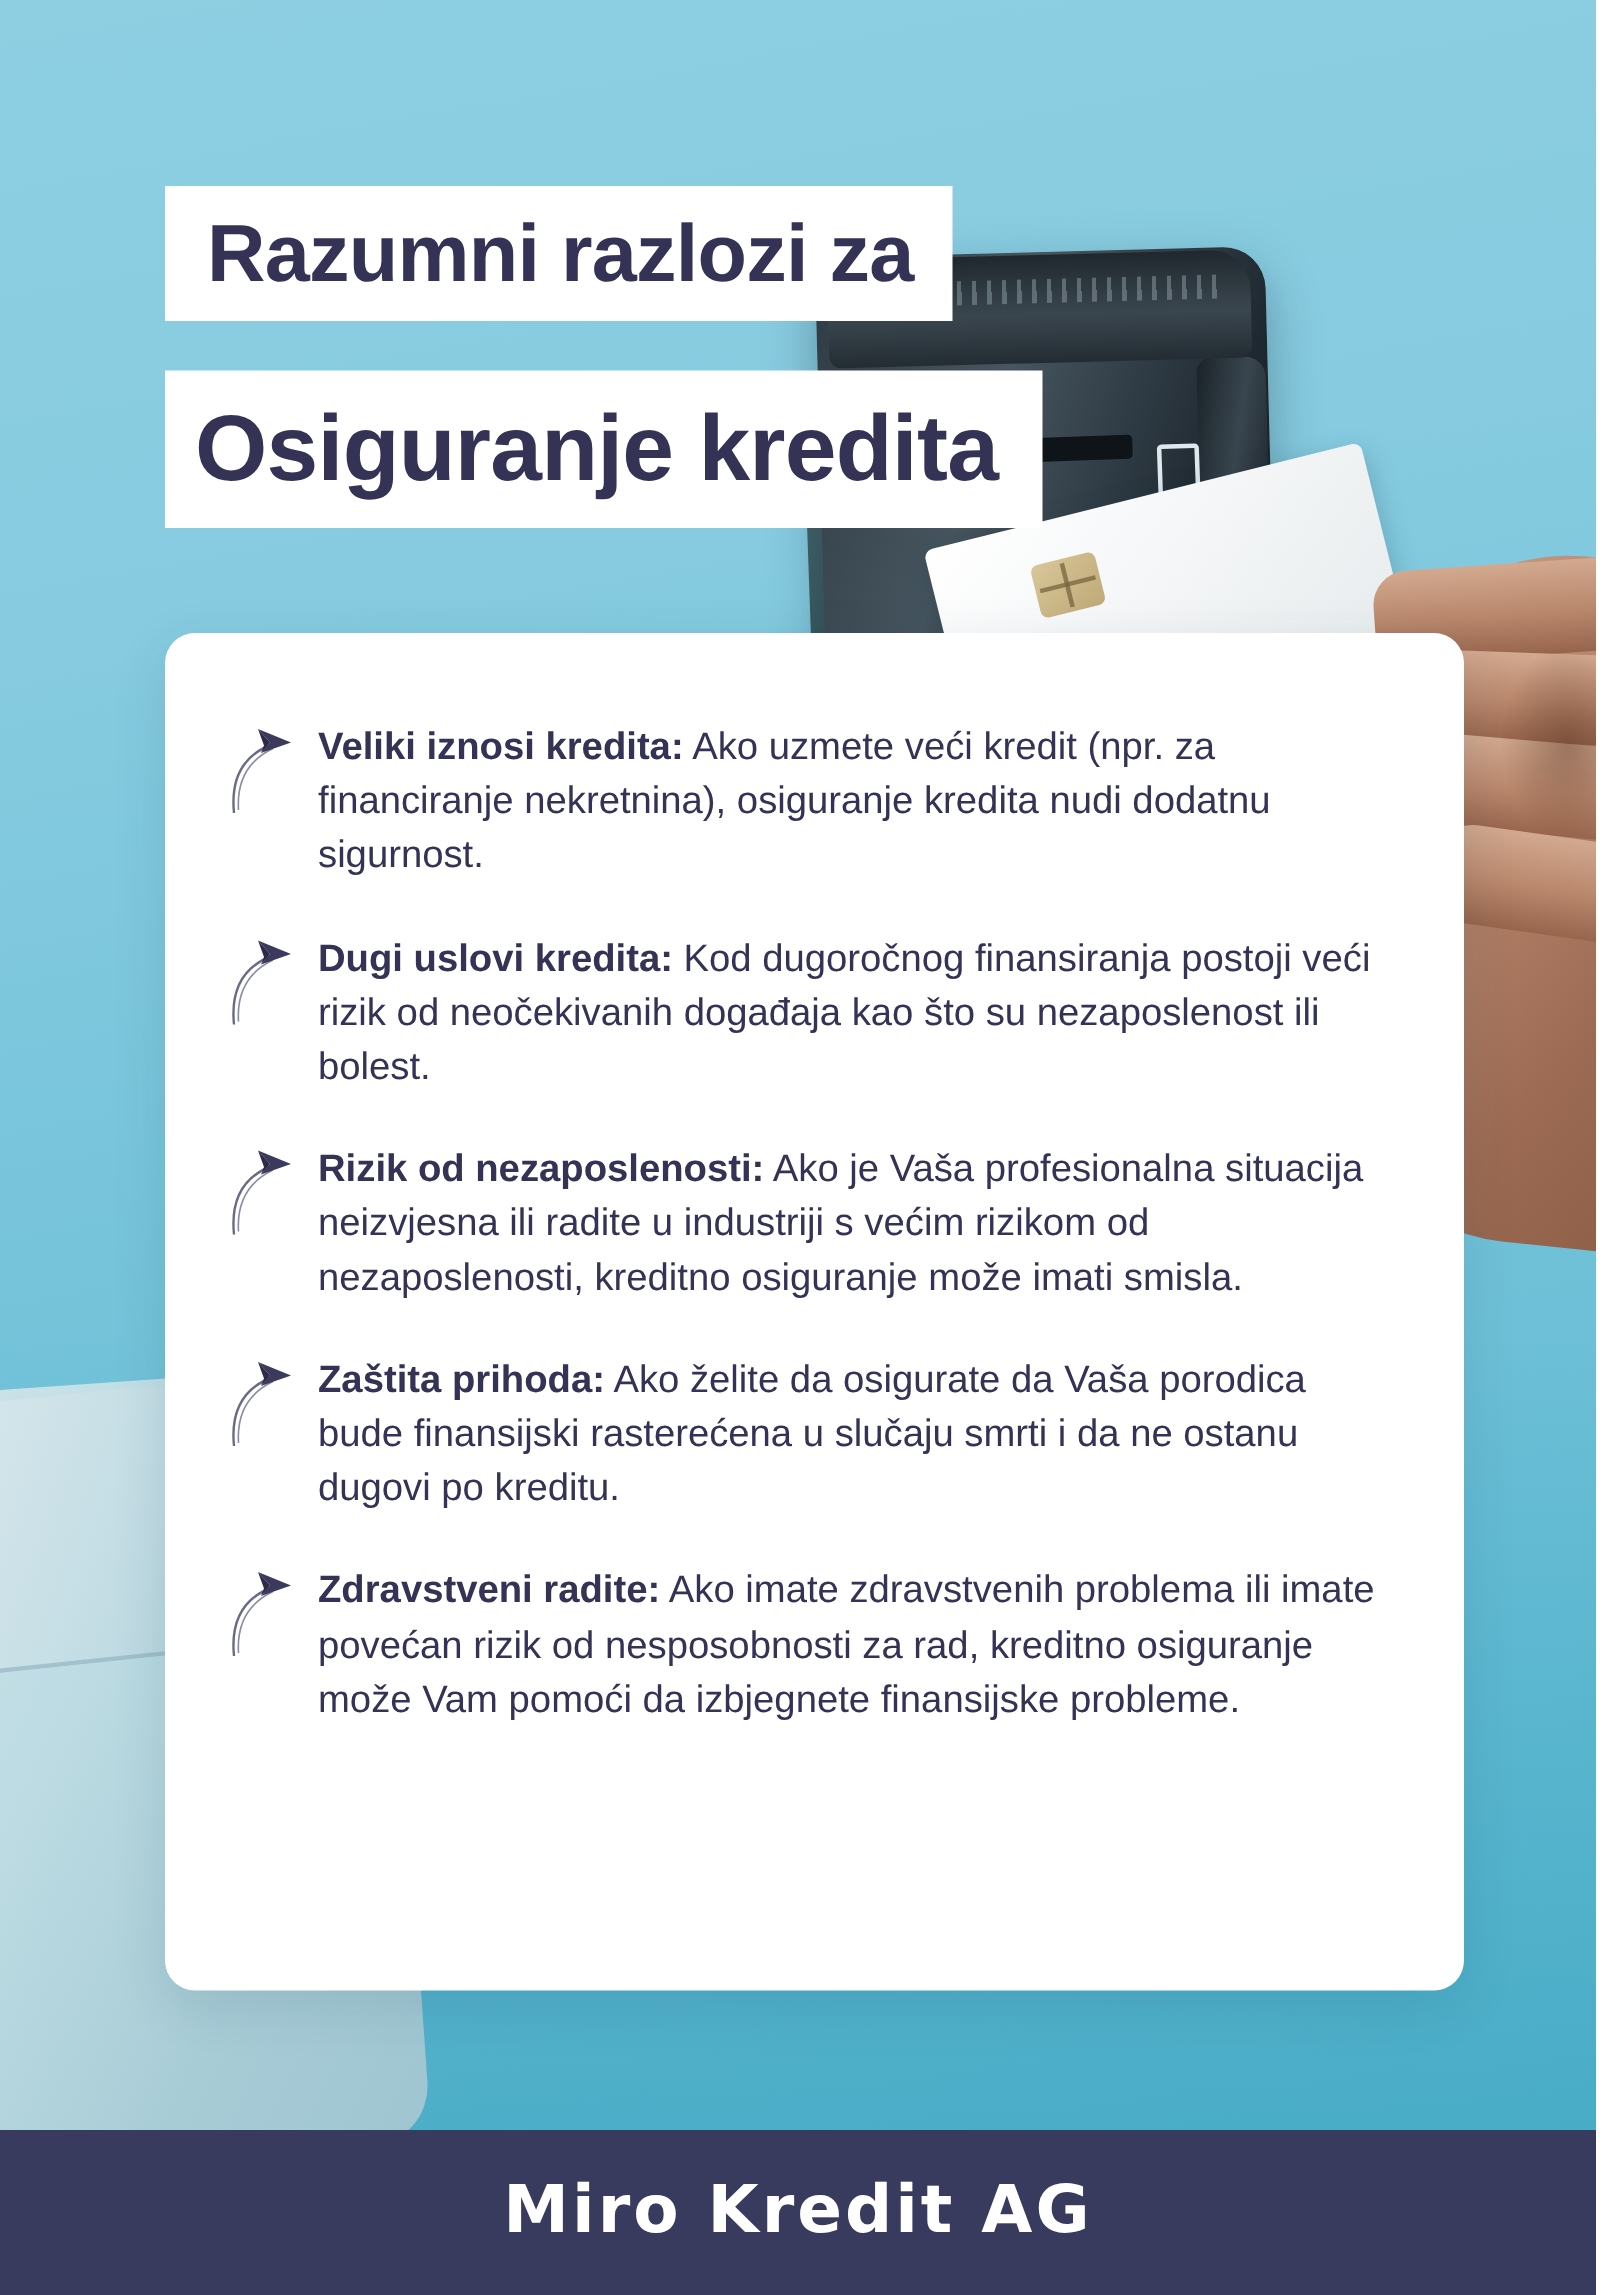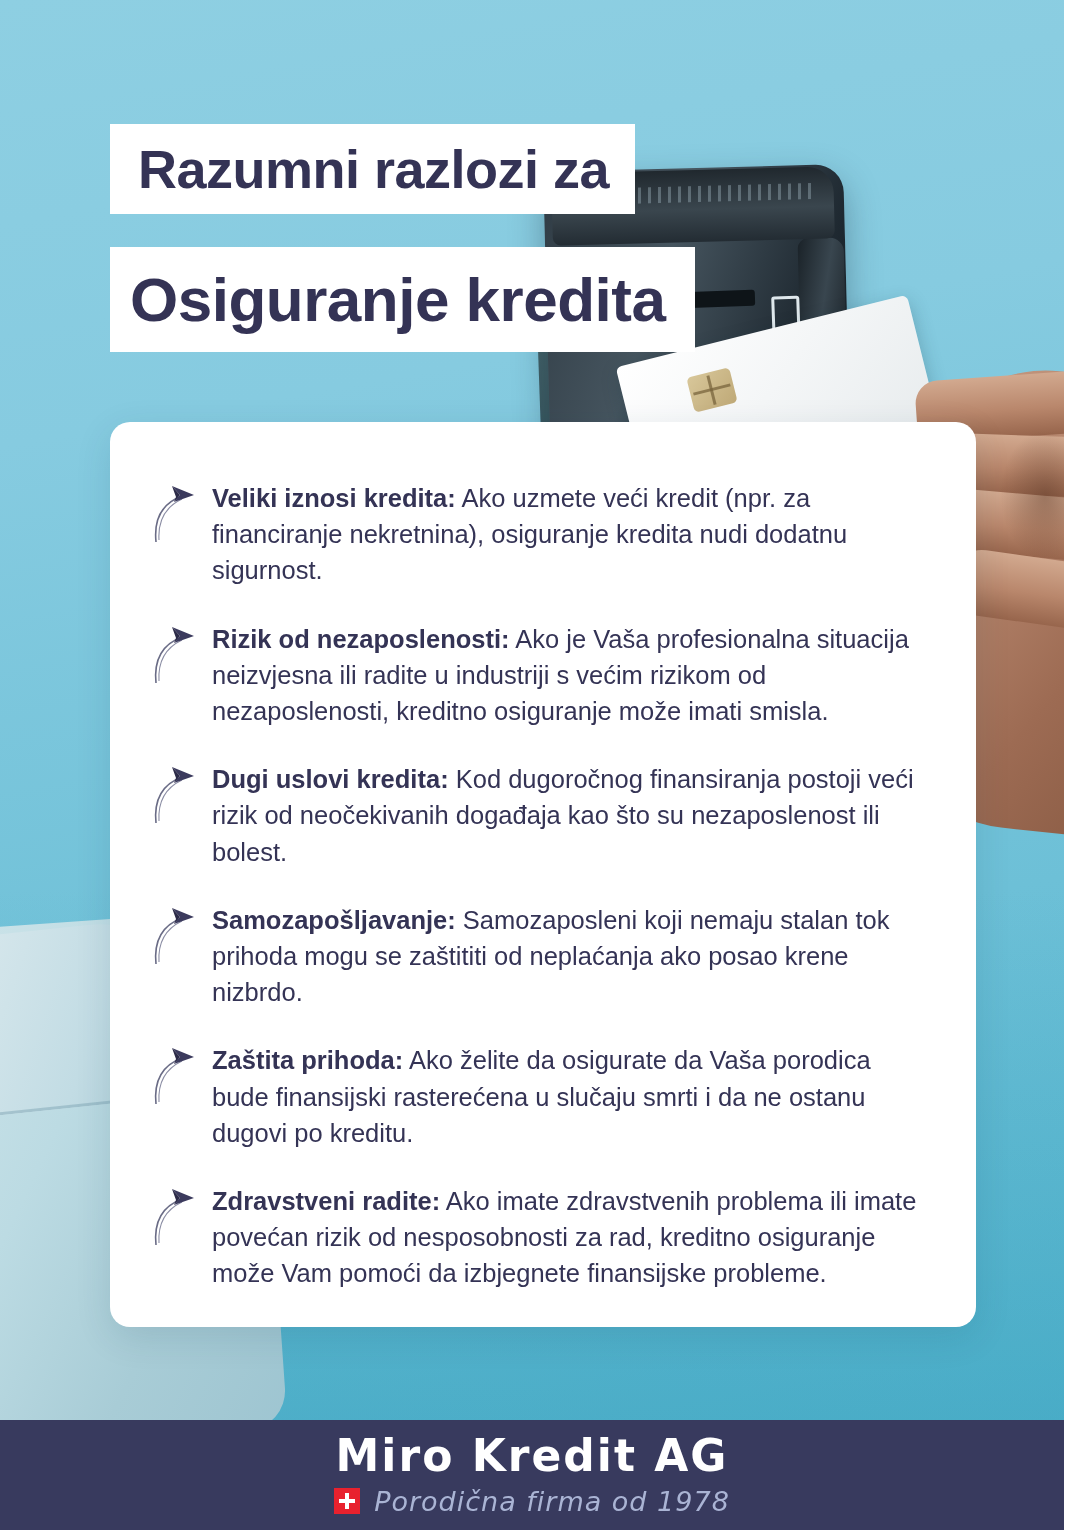--- a/index.html
+++ b/index.html
@@ -371,43 +371,32 @@
         </div>
         <div class="list-item">
           <span class="bullet-arrow">
             <svg width="62" height="62" viewBox="0 0 62 62" xmlns="http://www.w3.org/2000/svg">
               <path d="M6 60 C 4 40, 10 22, 32 14" fill="none" stroke="#6a6c86" stroke-width="1.6"></path>
               <path d="M9 58 C 8 42, 13 26, 32 17" fill="none" stroke="#8b8da4" stroke-width="1.1"></path>
               <path d="M22 4 L 44 13 L 24 20 L 30 13 Z" fill="#3b3a5d"></path>
               <path d="M24 20 L 30 13 L 22 4 L 26 15 Z" fill="#2c2b48"></path>
             </svg>
           </span>
-          <div class="item-text"><span class="term">Rizik od nezaposlenosti:</span><span> Ako je Vaša profesionalna situacija neizvjesna ili radite u industriji s većim rizikom od nezaposlenosti, kreditno osiguranje može imati smisla.</span></div>
-        </div>
-        <div class="list-item">
-          <span class="bullet-arrow">
-            <svg width="62" height="62" viewBox="0 0 62 62" xmlns="http://www.w3.org/2000/svg">
-              <path d="M6 60 C 4 40, 10 22, 32 14" fill="none" stroke="#6a6c86" stroke-width="1.6"></path>
-              <path d="M9 58 C 8 42, 13 26, 32 17" fill="none" stroke="#8b8da4" stroke-width="1.1"></path>
-              <path d="M22 4 L 44 13 L 24 20 L 30 13 Z" fill="#3b3a5d"></path>
-              <path d="M24 20 L 30 13 L 22 4 L 26 15 Z" fill="#2c2b48"></path>
-            </svg>
-          </span>
           <div class="item-text"><span class="term">Dugi uslovi kredita:</span><span> Kod dugoročnog finansiranja postoji veći rizik od neočekivanih događaja kao što su nezaposlenost ili bolest.</span></div>
         </div>
         <div class="list-item">
           <span class="bullet-arrow">
             <svg width="62" height="62" viewBox="0 0 62 62" xmlns="http://www.w3.org/2000/svg">
               <path d="M6 60 C 4 40, 10 22, 32 14" fill="none" stroke="#6a6c86" stroke-width="1.6"></path>
               <path d="M9 58 C 8 42, 13 26, 32 17" fill="none" stroke="#8b8da4" stroke-width="1.1"></path>
               <path d="M22 4 L 44 13 L 24 20 L 30 13 Z" fill="#3b3a5d"></path>
               <path d="M24 20 L 30 13 L 22 4 L 26 15 Z" fill="#2c2b48"></path>
             </svg>
           </span>
-          <div class="item-text"><span class="term">Samozapošljavanje:</span><span> Samozaposleni koji nemaju stalan tok prihoda mogu se zaštititi od neplaćanja ako posao krene nizbrdo.</span></div>
+          <div class="item-text"><span class="term">Rizik od nezaposlenosti:</span><span> Ako je Vaša profesionalna situacija neizvjesna ili radite u industriji s većim rizikom od nezaposlenosti, kreditno osiguranje može imati smisla.</span></div>
         </div>
         <div class="list-item">
           <span class="bullet-arrow">
             <svg width="62" height="62" viewBox="0 0 62 62" xmlns="http://www.w3.org/2000/svg">
               <path d="M6 60 C 4 40, 10 22, 32 14" fill="none" stroke="#6a6c86" stroke-width="1.6"></path>
               <path d="M9 58 C 8 42, 13 26, 32 17" fill="none" stroke="#8b8da4" stroke-width="1.1"></path>
               <path d="M22 4 L 44 13 L 24 20 L 30 13 Z" fill="#3b3a5d"></path>
               <path d="M24 20 L 30 13 L 22 4 L 26 15 Z" fill="#2c2b48"></path>
             </svg>
           </span>
@@ -422,19 +411,15 @@
               <path d="M24 20 L 30 13 L 22 4 L 26 15 Z" fill="#2c2b48"></path>
             </svg>
           </span>
           <div class="item-text"><span class="term">Zdravstveni radite:</span><span> Ako imate zdravstvenih problema ili imate povećan rizik od nesposobnosti za rad, kreditno osiguranje može Vam pomoći da izbjegnete finansijske probleme.</span></div>
         </div>
       </div>
   </div>
 
   <div class="footer">
     <div class="brand">Miro  Kredit  AG</div>
-    <div class="tagline-row">
-      <span class="swiss-flag"></span>
-      <span class="tagline">Porodična firma od 1978</span>
-    </div>
   </div>
 
 </div>
 
 </body></html>

